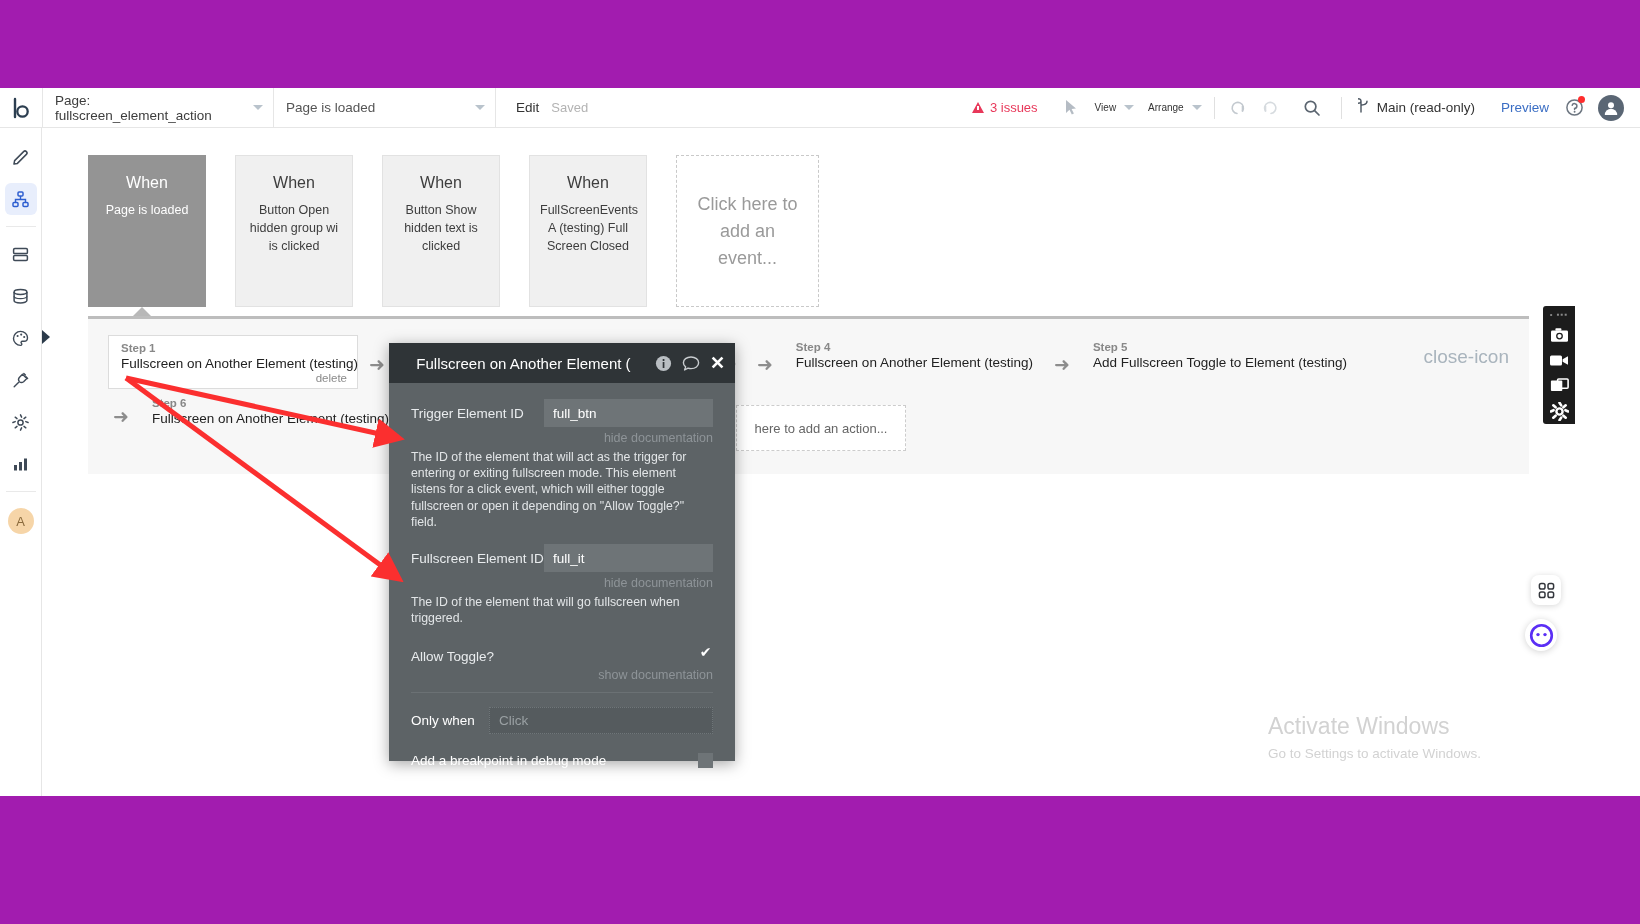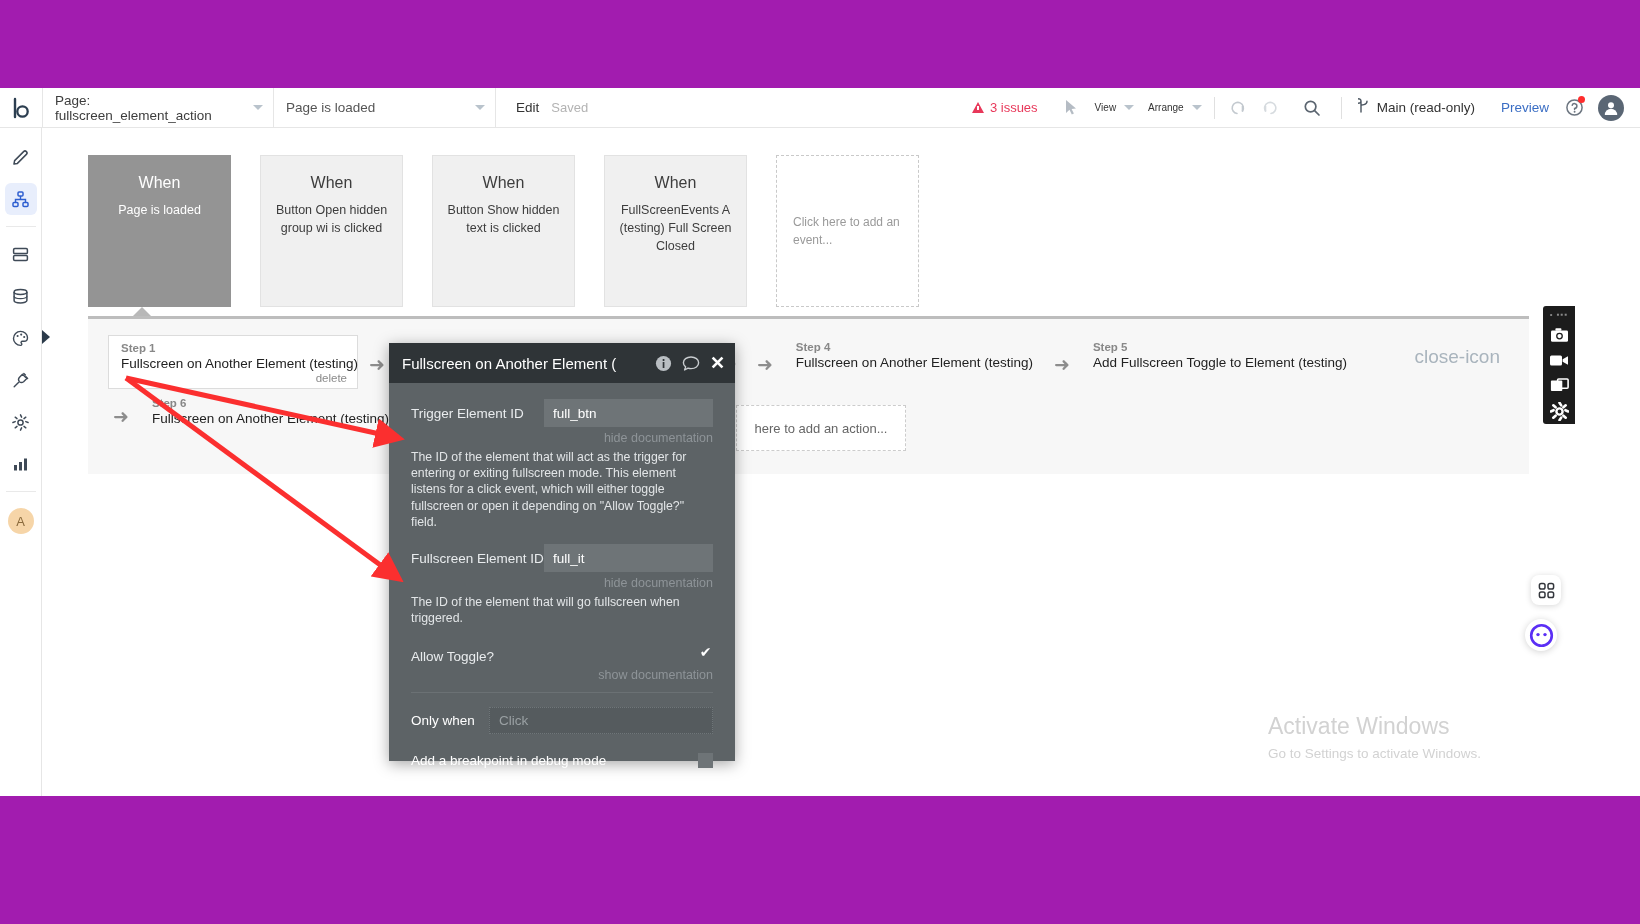--- a/index.html
+++ b/index.html
@@ -61,58 +61,58 @@
   .rail-sep { width:30px;height:1px;background:#e9e9e9;margin:6px 0; }
   .rail-av { width:26px;height:26px;border-radius:50%;background:#f6d5a8;color:#8a6a3c;
              font-size:13px;display:flex;align-items:center;justify-content:center;margin-top:10px; }
   .rail-arrow { position:absolute; left:42px; top:330px; width:0;height:0;
                 border-top:7px solid transparent;border-bottom:7px solid transparent;
                 border-left:8px solid #2b3a4a; }
 
   
   .events { position:absolute; left:88px; top:155px; display:flex; gap:29px; }
   .ev-card {
-    width:143px; height:152px; background:#f0f0f0; border:1px solid #e2e2e2;
+    width:118px; height:152px; background:#f0f0f0; border:1px solid #e2e2e2;
     text-align:center; padding:18px 10px 0; color:#3d3d3d;
   }
   .ev-card.sel { background:#949494; border-color:#949494; color:#fff; }
   .ev-when { font-size:16px; margin-bottom:9px; }
   .ev-sub { font-size:12.5px; line-height:1.45; }
   .ev-add {
     width:143px;height:152px;border:1px dashed #c9c9c9;background:#fff;
-    display:flex;align-items:center;justify-content:center;
-    color:#9a9a9a;font-size:12px;line-height:1.5;padding:0 16px;
+    display:flex;align-items:center;justify-content:center;text-align:center;
+    color:#9a9a9a;font-size:18px;line-height:1.5;padding:0 16px;
   }
   .ev-pointer { position:absolute; left:133px; top:307px; width:0;height:0;
     border-left:9px solid transparent;border-right:9px solid transparent;border-bottom:9px solid #b8b8b8; }
 
   
   .steps-wrap { position:absolute; left:88px; top:316px; width:1441px; height:158px;
                 background:#f7f7f7; border-top:3px solid #bdbdbd; }
-  .steps-close { position:absolute; right:29px; top:27px; color:#a9b4bd; font-size:19px; }
+  .steps-close { position:absolute; right:20px; top:27px; color:#a9b4bd; font-size:19px; }
   .steps-row { position:absolute; left:20px; top:16px; display:flex; align-items:flex-start; }
   .step-box { position:relative; padding:6px 10px 4px 12px; }
   .step-box.boxed { border:1px solid #dcdcdc; background:#fff; width:250px; }
   .step-no { font-size:11.5px; color:#888; margin-bottom:2px;font-weight:bold; }
   .step-name { font-size:13.5px; color:#222; white-space:nowrap; }
   .step-del { font-size:11.5px; color:#8a8a8a; text-align:right; margin-top:1px; }
   .step-arrow { color:#8d8d8d; font-size:19px; padding:18px 11px 0; }
   .add-action {
     position:absolute; left:648px; top:86px; width:170px; height:46px;
     border:1px dashed #cccccc; background:#fff; display:flex; align-items:center;
     justify-content:center; color:#666; font-size:13px;
   }
   .step2row { position:absolute; left:14px; top:72px; display:flex; align-items:flex-start; }
 
   
   .modal { position:absolute; left:389px; top:343px; width:346px; height:418px;
            background:#5d6366; box-shadow:0 3px 14px rgba(0,0,0,.35); }
   .modal-hd { height:40px; background:#2f3437; display:flex; align-items:center;
               padding:0 10px 0 13px; }
-  .modal-title { color:#fff; font-size:15px; flex:1; white-space:nowrap; }
+  .modal-title { color:#fff; font-size:15px; flex:1; white-space:nowrap;text-align:center; }
   .hd-ic { color:#c9cdd0; margin-left:10px; display:flex; align-items:center; }
   .hd-ic.close { color:#fff; font-size:18px; font-weight:bold; }
   .modal-body { padding:16px 22px 0; }
   .fld { display:flex; align-items:center; margin-bottom:4px; }
   .fld-lab { color:#e9ecee; font-size:13.5px; width:133px; }
   .fld-in { flex:1; height:28px; background:#6e7477; border:none; color:#fff;
             font-size:13.5px; display:flex; align-items:center; padding:0 9px; }
   .doc-toggle { text-align:right; color:#8e9498; font-size:12.5px; margin-bottom:4px; }
   .doc-text { color:#e2e5e7; font-size:12.3px; line-height:1.32; margin-bottom:14px; }
   .fld-row2 { margin-top:2px; }

